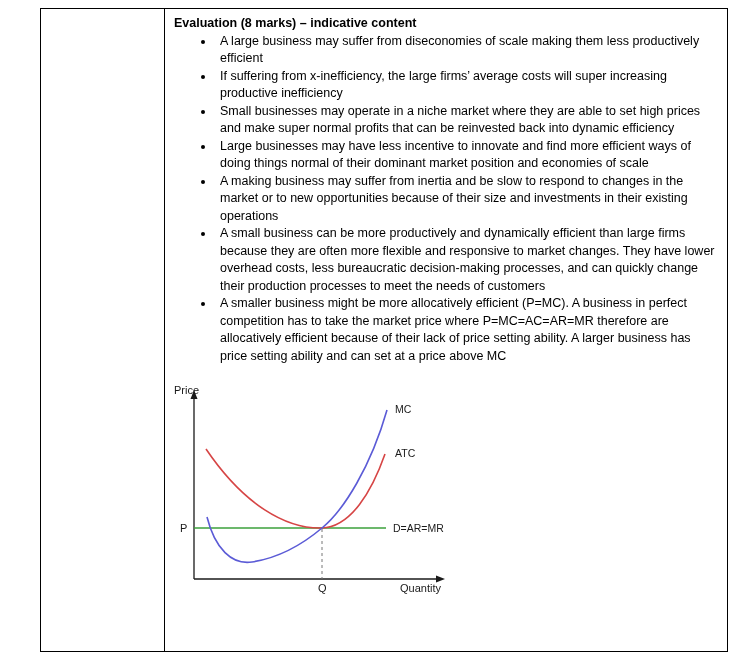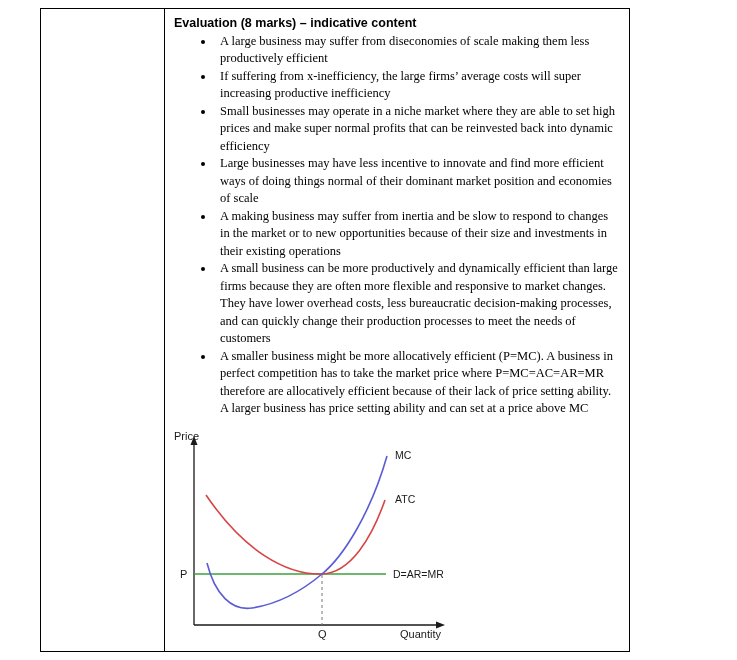--- a/index.html
+++ b/index.html
@@ -8,21 +8,21 @@
     width: 737px; height: 660px;
     background: #ffffff;
     font-family: "Liberation Sans", "DejaVu Sans", sans-serif;
     color: #000;
     position: relative;
     overflow: hidden;
   }
   .doc-table {
     position: absolute;
     left: 40px; top: 8px;
-    width: 590px; height: 644px;
+    width: 688px; height: 644px;
     border: 1.5px solid #000;
     display: flex;
     background: #fff;
   }
   .cell-left {
     width: 124px;
     border-right: 1.5px solid #000;
     flex: 0 0 auto;
   }
   .cell-right {
@@ -37,24 +37,23 @@
   }
   ul.bullets {
     margin: 0;
     padding: 0 0 0 41px;
     font-size: 12.5px;
     line-height: 17.5px;
   }
   ul.bullets li {
     padding-left: 5px;
     list-style-type: disc;
-    font-family: Liberation Serif, serif;
   }
   .chart-wrap {
-    margin-top: 11px;
+    margin-top: 18px;
     margin-left: 0px;
   }
   .chart-wrap svg { display: block; }
   .chart-wrap text {
     font-family: "Liberation Sans", "DejaVu Sans", sans-serif;
     font-size: 11px;
     fill: #1a1a1a;
   }
   .chart-wrap text.curve-label { font-size: 10.5px; }
   .axis { stroke: #1a1a1a; stroke-width: 1.3; }

